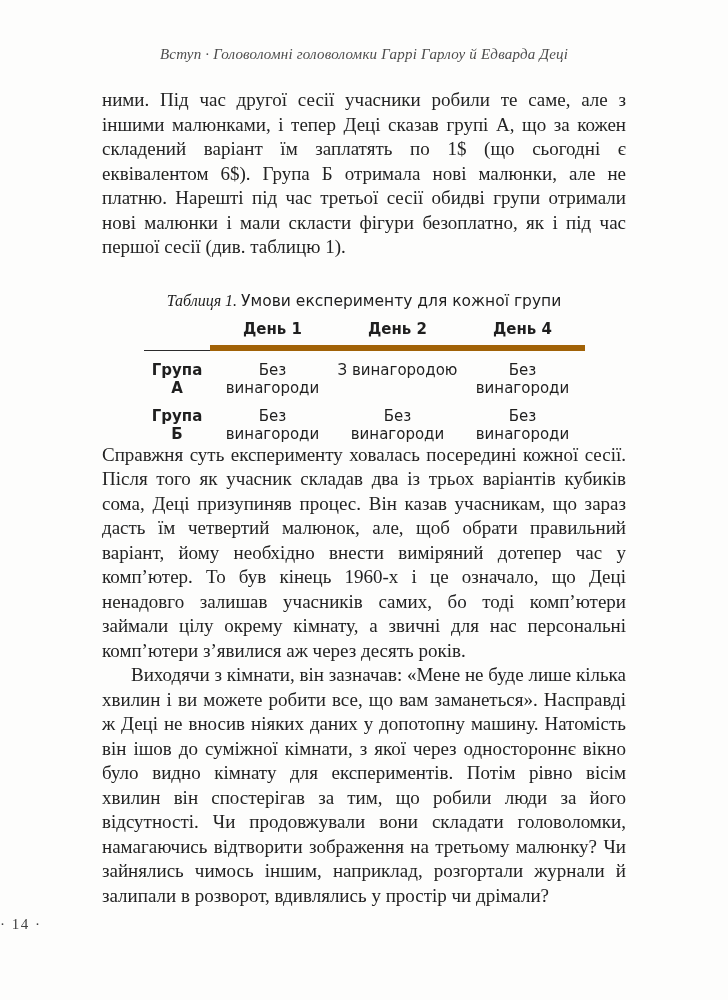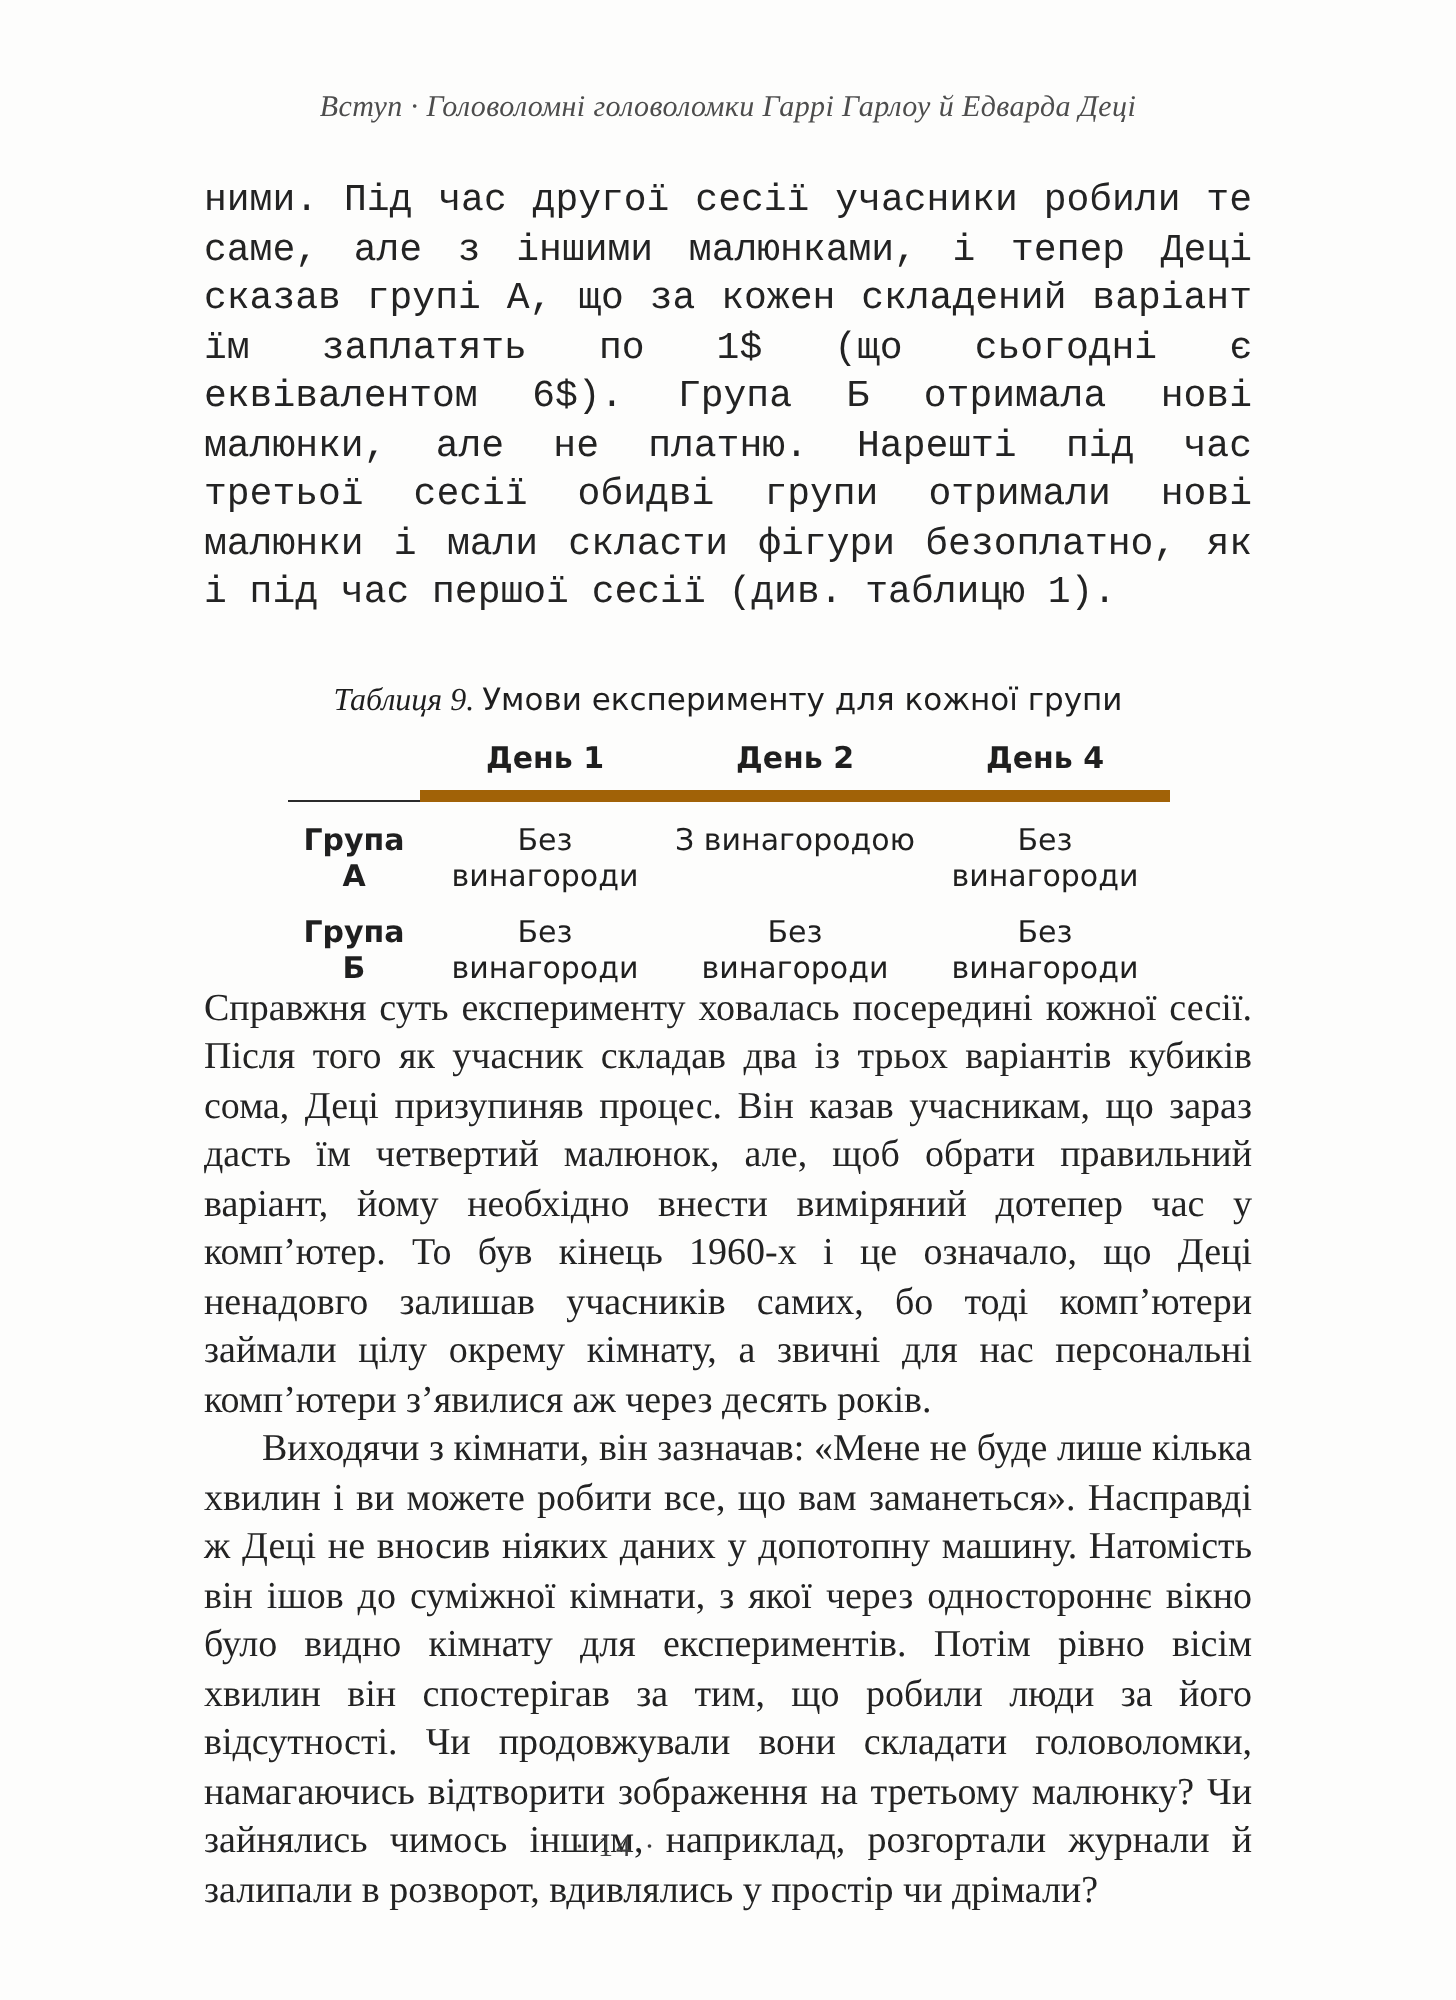--- a/index.html
+++ b/index.html
@@ -25,21 +25,21 @@
     color: #4d4d4d;
     letter-spacing: 0.2px;
   }
   .body-text p.para {
     margin: 0;
     font-size: 19px;
     line-height: 24.5px;
     text-align: justify;
     color: #232323;
   }
-  p.para.first { margin-top: 25px; font-family: Liberation Mono, monospace; }
+  p.para.first { margin-top: 25px; }
   p.para.after-table { }
   p.para.indent { text-indent: 29px; }
 
   .table-wrap { margin-top: 30px; }
   .tbl-caption {
     text-align: center;
     font-size: 16px;
     line-height: 22px;
     color: #1e1e1e;
   }
@@ -74,40 +74,39 @@
     padding-top: 10px;
   }
   .tbl .td {
     text-align: center;
     padding-top: 10px;
   }
   .folio {
     position: absolute;
     top: 916px; left: 0;
     width: 616px;
-    text-align: center;
     font-size: 15px;
     color: #3f3f3f;
     letter-spacing: 1.5px;
   }
 </style>
 </head>
 <body>
 
 <div class="page">
 
   <div class="running-head">Вступ · Головоломні головоломки Гаррі Гарлоу й Едварда Деці</div>
 
   <div class="body-text">
 
     <p class="para first">ними. Під час другої сесії учасники робили те саме, але з іншими малюнками, і тепер Деці сказав групі А, що за кожен складений варіант їм заплатять по 1$ (що сьогодні є еквівалентом 6$). Група Б отримала нові малюнки, але не платню. Нарешті під час третьої сесії обидві групи отримали нові малюнки і мали скласти фігури безоплатно, як і під час першої сесії (див. таблицю 1).</p>
 
     <div class="table-wrap">
       <div class="tbl-caption">
-        <span class="cap-label">Таблиця 9.</span>
+        <span class="cap-label">Таблиця 1.</span>
         <span class="cap-title">Умови експерименту для кожної групи</span>
       </div>
 
       <div class="tbl">
         <div class="corner"></div>
         <div class="th">День 1</div>
         <div class="th">День 2</div>
         <div class="th">День 4</div>
 
         <div class="rowlabel">Група А</div>

